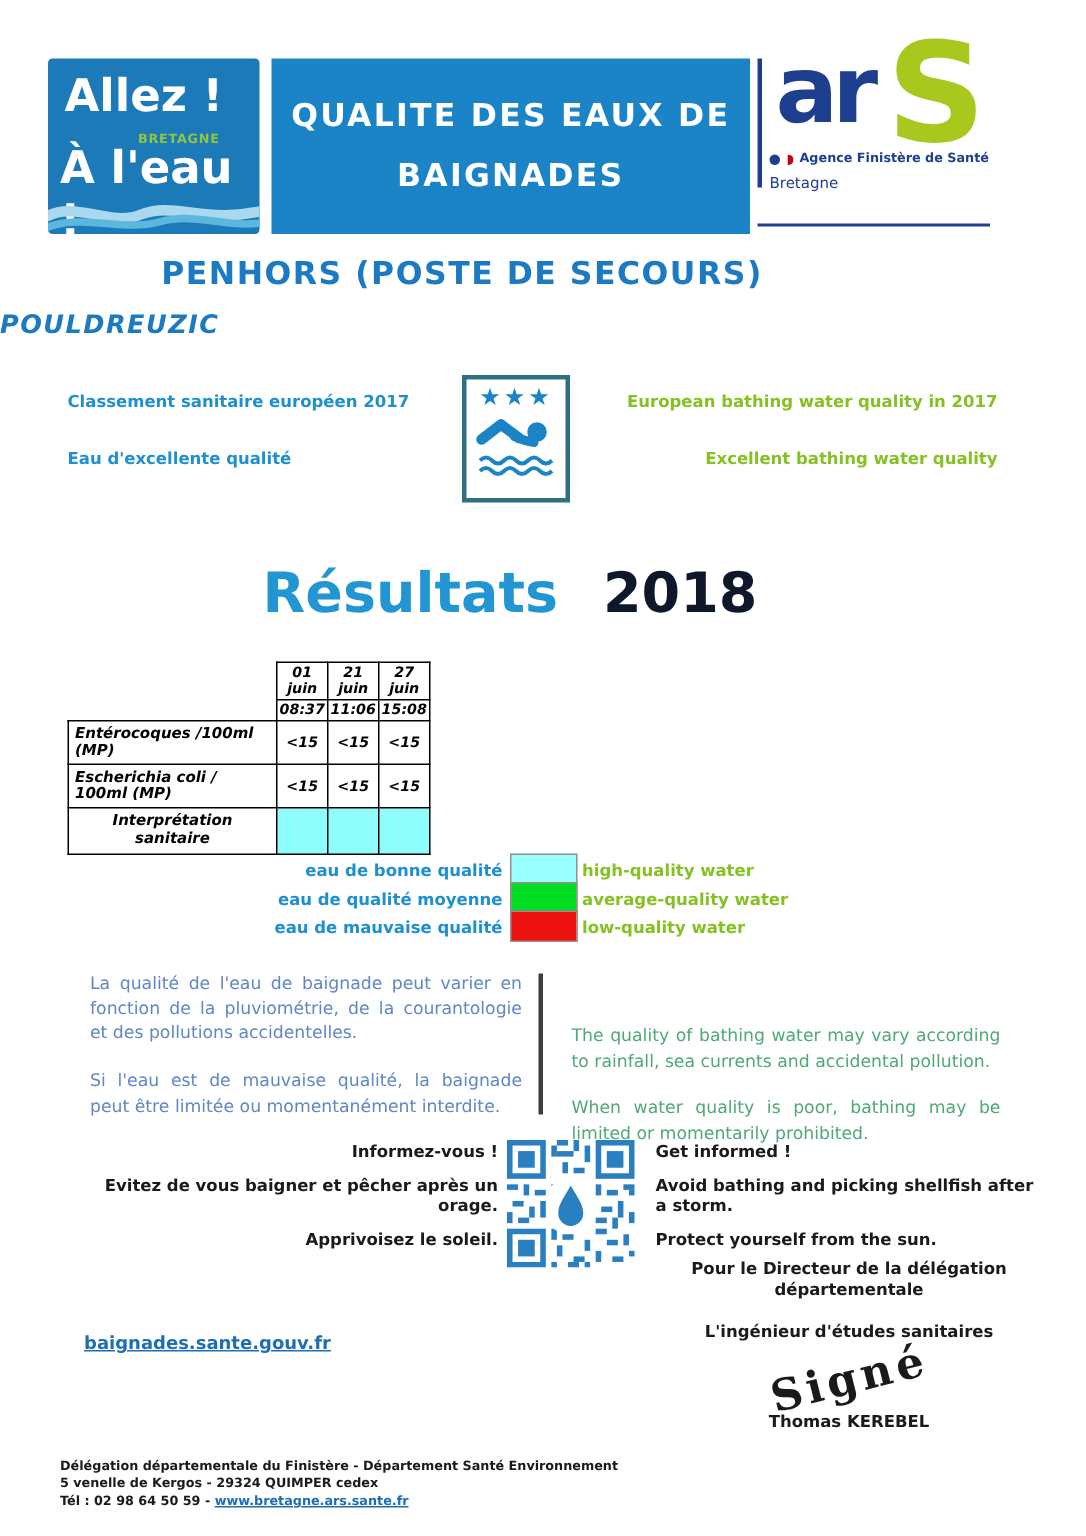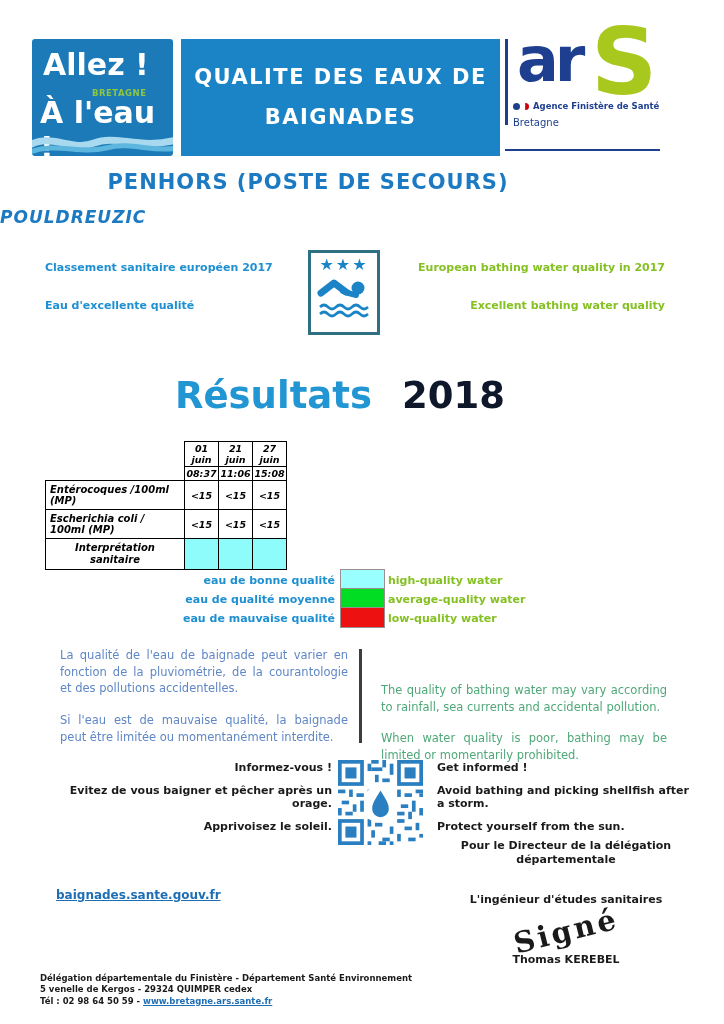--- a/index.html
+++ b/index.html
@@ -73,21 +73,21 @@
   .vdivider{left:359px;top:649px;width:3px;height:94px;background:#3d3d3d;}
 
   
   .info-fr{left:40px;top:761px;width:292px;text-align:right;font-size:11px;font-weight:bold;color:#1a1a1a;}
   .info-en{left:437px;top:761px;width:260px;text-align:left;font-size:11px;font-weight:bold;color:#1a1a1a;}
   .info-fr div,.info-en div{margin-bottom:10px;}
   .qr{left:334px;top:760px;}
 
   
   .sig{left:420px;top:839px;width:292px;text-align:center;font-size:11px;font-weight:bold;color:#1a1a1a;line-height:1.3;}
-  .sig .l3{margin-top:25px;}
+  .sig .l3{margin-top:13px;}
   .signed{display:inline-block;transform:rotate(-14deg);font-family:"DejaVu Serif",serif;font-weight:bold;
           font-size:29px;letter-spacing:3px;margin:6px 0 2px 0;}
 
   
   .baign{left:56px;top:888px;font-size:12px;font-weight:bold;color:#1e6eb5;text-decoration:underline;}
   .footer{left:40px;top:973px;font-size:8.5px;font-weight:bold;color:#1a1a1a;line-height:1.35;}
   .footer a,.flink{color:#1e6eb5;text-decoration:underline;}
 </style>
 </head>
 <body>

